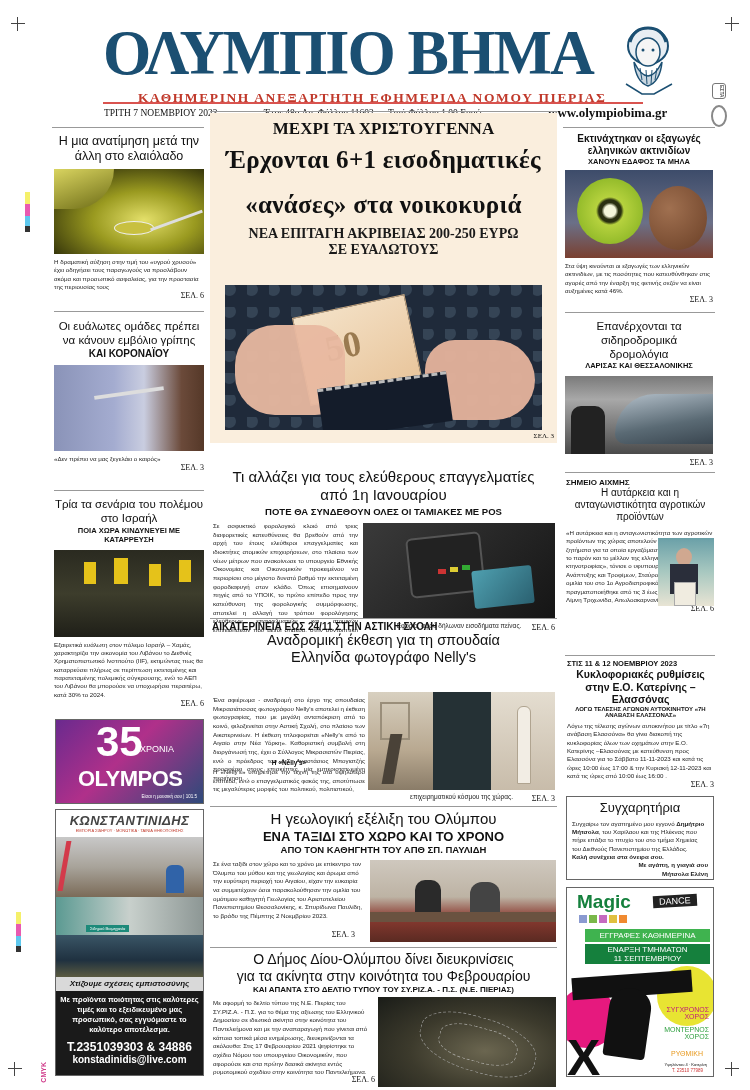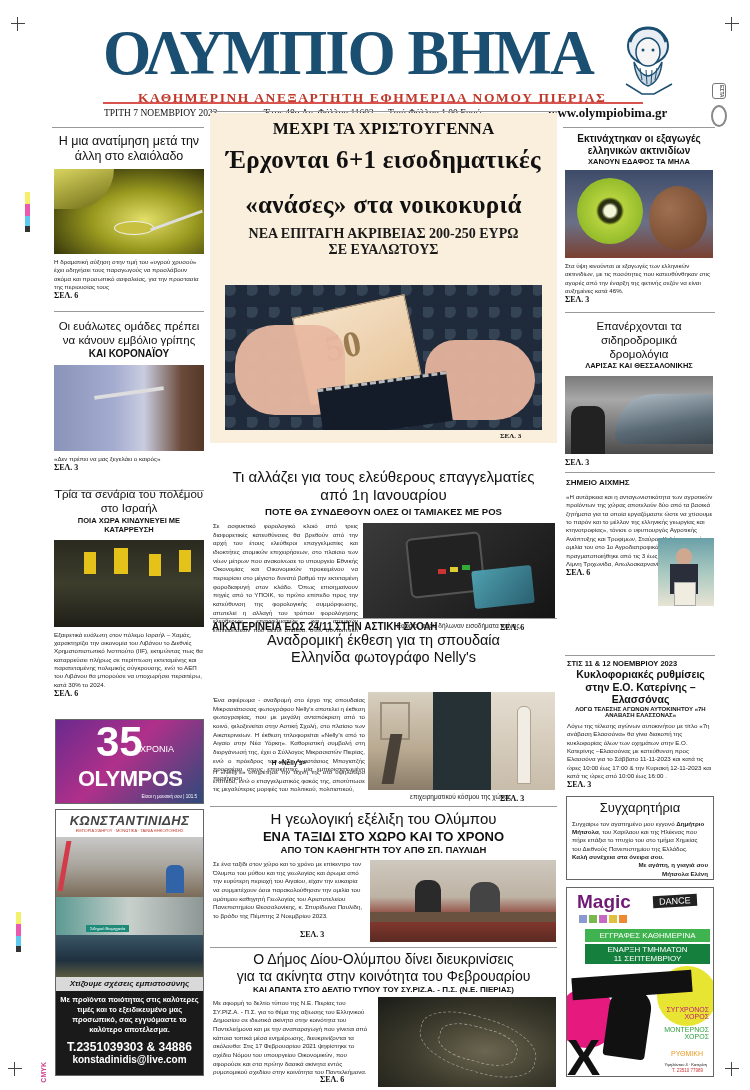--- a/index.html
+++ b/index.html
@@ -26,21 +26,21 @@
   .esta { position: absolute; left: 712px; top: 83px; width: 14px; height: 16px; border: 1px solid #777; border-radius: 3px; font-size: 5px; writing-mode: vertical-rl; text-align: center; }
   .seal { position: absolute; left: 711px; top: 105px; width: 16px; height: 22px; border: 2px solid #888; border-radius: 50%; }
 
   .hr { position: absolute; height: 1px; background: #999; }
 
   
   .col { position: absolute; }
   .h-sans { font-family: "Liberation Sans", sans-serif; text-align: center; line-height: 1.2; }
   .kicker { font-weight: bold; font-size: 10px; text-align: center; text-transform: uppercase; }
   .small { font-size: 6.2px; line-height: 1.35; color: #222; }
-  .sel { font-family: "Liberation Serif", serif; font-weight: bold; font-size: 8px; }
+  .sel { font-family: "Liberation Serif", serif; font-weight: normal; font-size: 8px; text-align: right; }
   .photo { position: relative; overflow: hidden; }
 
   
   .feature { position: absolute; left: 210px; top: 113px; width: 347px; height: 330px; background: #faeedd; }
   .feat-kicker { font-family: "Liberation Serif", serif; font-weight: bold; font-size: 17px; text-align: center; margin-top: 6px; }
   .feat-title { font-family: "Liberation Serif", serif; font-weight: bold; font-size: 25px; line-height: 30px; text-align: center; margin-top: 6px; letter-spacing: 0.3px; }
   .feat-sub { font-family: "Liberation Serif", serif; font-weight: bold; font-size: 14px; line-height: 16px; text-align: center; margin-top: 6px; color: #1a1a1a; }
 
   .article-title { font-family: "Liberation Sans", sans-serif; text-align: center; line-height: 1.2; }
   .article-kicker { font-weight: bold; text-align: center; }
@@ -100,21 +100,21 @@
   <div class="h-sans" style="font-size:11.5px;">Οι ευάλωτες ομάδες πρέπει να κάνουν εμβόλιο γρίπης</div>
   <div class="kicker" style="font-size:10px;">ΚΑΙ ΚΟΡΟΝΑΪΟΥ</div>
   <div class="photo" style="height:86px;margin-top:6px;background:linear-gradient(90deg,#8a93b8 0%,#a4acd0 40%,#c9cde0 60%,#6b4a3a 85%,#553828 100%);">
     <div style="position:absolute;left:40px;top:26px;width:70px;height:4px;background:#ddd;transform:rotate(-8deg);"></div>
   </div>
   <div class="small" style="margin-top:4px;">«Δεν πρέπει να μας ξεγελάει ο καιρός»</div>
   <div class="sel">ΣΕΛ. 3</div>
 </div>
 
 <div class="hr" style="left:54px;top:490px;width:150px;"></div>
-<div class="col" style="left:54px;top:488px;width:150px;">
+<div class="col" style="left:54px;top:498px;width:150px;">
   <div class="h-sans" style="font-size:11.5px;">Τρία τα σενάρια του πολέμου στο Ισραήλ</div>
   <div class="kicker" style="font-size:7.5px;">ΠΟΙΑ ΧΩΡΑ ΚΙΝΔΥΝΕΥΕΙ ΜΕ ΚΑΤΑΡΡΕΥΣΗ</div>
   <div class="photo" style="height:87px;margin-top:6px;background:linear-gradient(180deg,#2a2a20,#3d3d2c 50%,#1f1f18);">
     <div style="position:absolute;left:30px;top:12px;width:12px;height:22px;background:#e5c21a;"></div>
     <div style="position:absolute;left:60px;top:8px;width:14px;height:26px;background:#e5c21a;"></div>
     <div style="position:absolute;left:95px;top:14px;width:12px;height:22px;background:#e5c21a;"></div>
     <div style="position:absolute;left:125px;top:10px;width:12px;height:22px;background:#e5c21a;"></div>
   </div>
   <div class="small" style="margin-top:4px;">Εξαιρετικά ευάλωτη στον πόλεμο Ισραήλ – Χαμάς, χαρακτηρίζει την οικονομία του Λιβάνου το Διεθνές Χρηματοπιστωτικό Ινστιτούτο (IIF), εκτιμώντας πως θα καταρρεύσει πλήρως σε περίπτωση εκτεταμένης και παρατεταμένης πολεμικής σύγκρουσης, ενώ το ΑΕΠ του Λιβάνου θα μπορούσε να υποχωρήσει περαιτέρω, κατά 30% το 2024.</div>
   <div class="sel">ΣΕΛ. 6</div>
@@ -248,20 +248,21 @@
   <div class="photo" style="height:78px;margin-top:6px;background:linear-gradient(180deg,#7a7a7a,#a8a8a8 30%,#4a4a4a);">
     <div style="position:absolute;left:50px;top:18px;width:98px;height:50px;background:linear-gradient(170deg,#b4c0ca,#5a6a74 60%,#3a4650);border-radius:40px 0 0 10px;"></div>
     <div style="position:absolute;left:6px;top:30px;width:34px;height:48px;background:#222;border-radius:10px 10px 0 0;"></div>
   </div>
   <div class="sel" style="margin-top:4px;">ΣΕΛ. 3</div>
 </div>
 
 <div class="hr" style="left:565px;top:472px;width:150px;"></div>
 <div class="col" style="left:566px;top:478px;width:148px;">
   <div style="font-size:8px;font-weight:bold;">ΣΗΜΕΙΟ ΑΙΧΜΗΣ</div>
+  <div class="h-sans" style="font-size:10px;padding:0 6px;">Η αυτάρκεια και η ανταγωνιστικότητα αγροτικών προϊόντων</div>
   <div style="position:absolute;left:92px;top:60px;width:56px;height:68px;background:linear-gradient(180deg,#6aa0a8,#a8c8c0 50%,#e8e4d4);">
     <div style="position:absolute;left:18px;top:10px;width:16px;height:18px;border-radius:50%;background:#d0a890;"></div>
     <div style="position:absolute;left:12px;top:26px;width:28px;height:30px;background:#2a2e3a;"></div>
     <div style="position:absolute;left:16px;top:44px;width:22px;height:24px;background:#f0ece0;border:1px solid #aaa;"></div>
   </div>
   <div class="small" style="margin-top:6px;padding-right:0;">«Η αυτάρκεια και η ανταγωνιστικότητα των αγροτικών προϊόντων της χώρας αποτελούν δύο από τα βασικά ζητήματα για τα οποία εργαζόμαστε ώστε να χτίσουμε το παρόν και το μέλλον της ελληνικής γεωργίας και κτηνοτροφίας», τόνισε ο υφυπουργός Αγροτικής Ανάπτυξης και Τροφίμων, Σταύρος Κελέτσης κατά την ομιλία του στο 1ο Αγροδιατροφικό Συνέδριο που πραγματοποιήθηκε από τις 3 έως τις 5 Νοεμβρίου στη Λίμνη Τριχωνίδα, Αιτωλοακαρνανίας.</div>
   <div class="sel">ΣΕΛ. 6</div>
 </div>
 
 <div class="hr" style="left:565px;top:655px;width:150px;"></div>
@@ -278,21 +279,21 @@
   <div class="small" style="margin-top:4px;">
     <span>Συγχαίρω τον αγαπημένο μου εγγονό</span>
     <b>Δημήτριο Μήτσολα</b><span>, του Χαρίλαου και της Ηλέκνας που πήρε επάξια το πτυχίο του στο τμήμα Χημείας του Διεθνούς Πανεπιστημίου της Ελλάδος.</span>
   </div>
   <div class="small" style="font-weight:bold;">Καλή συνέχεια στα όνειρα σου.</div>
   <div class="small" style="font-weight:bold;text-align:right;">Με αγάπη, η γιαγιά σου</div>
   <div class="small" style="font-weight:bold;text-align:right;">Μήτσολα Ελένη</div>
 </div>
 
 <div class="col ad-box" style="left:566px;top:887px;width:148px;height:190px;background:#fff;overflow:hidden;">
-  <div style="position:absolute;left:10px;top:3px;font-size:19px;font-weight:bold;color:#701a75;">Magic</div>
+  <div style="position:absolute;left:10px;top:3px;font-size:19px;font-weight:bold;color:#15803d;">Magic</div>
   <div style="position:absolute;left:86px;top:7px;font-size:9px;color:#fff;background:#222;padding:1px 6px;transform:rotate(-3deg);">DANCE</div>
   <div style="position:absolute;left:12px;top:27px;display:flex;gap:2px;">
     <span style="width:8px;height:8px;background:#8a9ad0;"></span>
       <span style="width:8px;height:8px;background:#7ab84a;"></span>
       <span style="width:8px;height:8px;background:#c66ac0;"></span>
       <span style="width:8px;height:8px;background:#e0c040;"></span>
       <span style="width:8px;height:8px;background:#f08a30;"></span>
   </div>
   <div style="position:absolute;left:18px;top:41px;width:125px;background:#3fb34f;color:#fff;font-size:8px;text-align:center;padding:2px 0;">ΕΓΓΡΑΦΕΣ ΚΑΘΗΜΕΡΙΝΑ</div>
   <div style="position:absolute;left:18px;top:56px;width:125px;background:#15803d;color:#fff;font-size:8px;text-align:center;padding:1px 0;line-height:1.15;">

